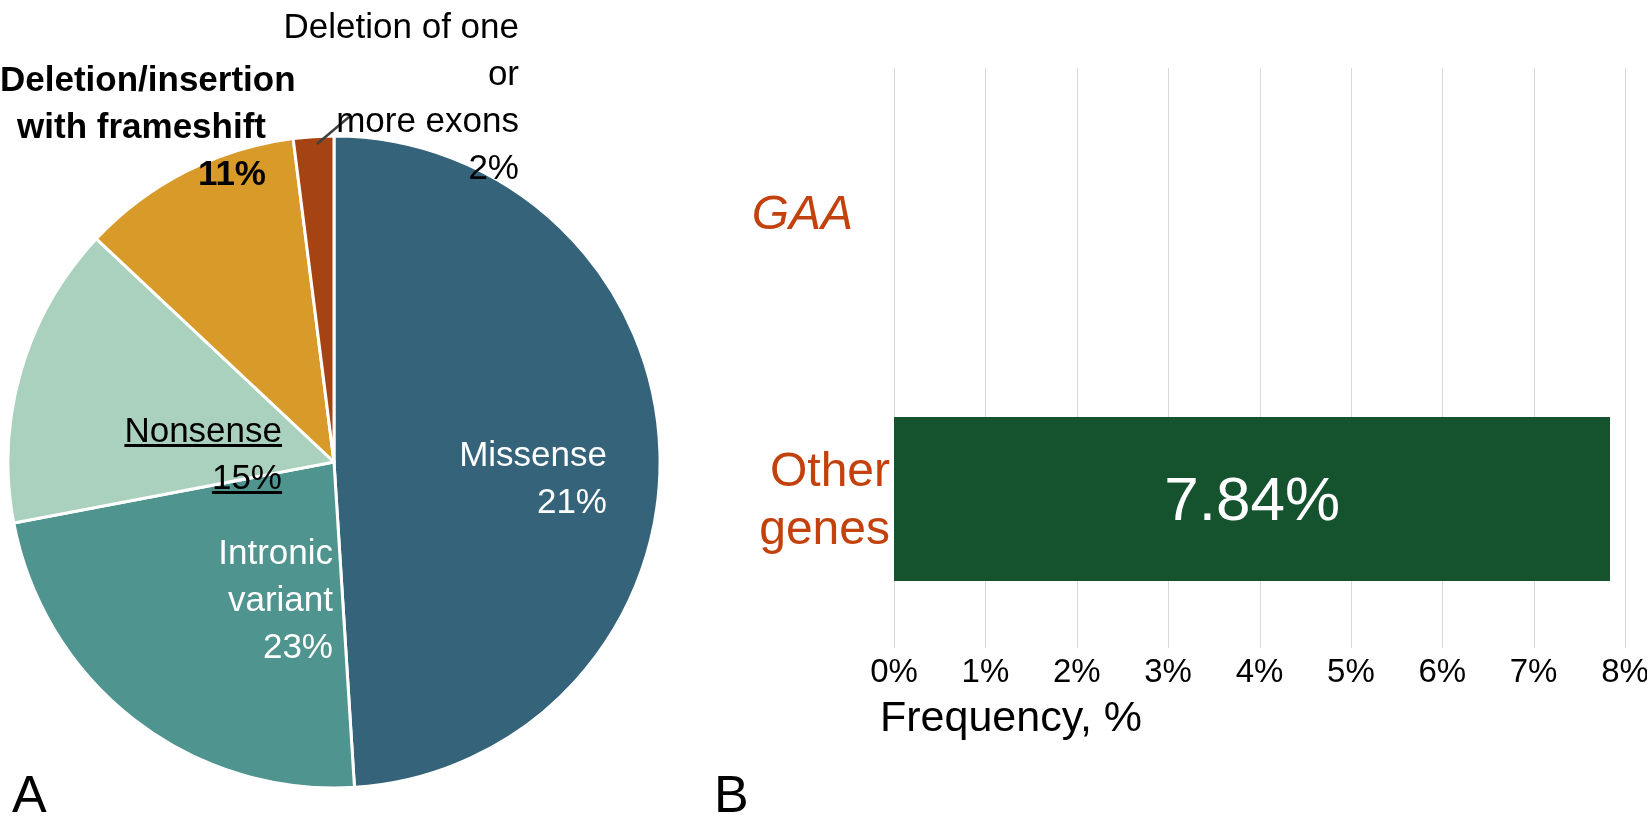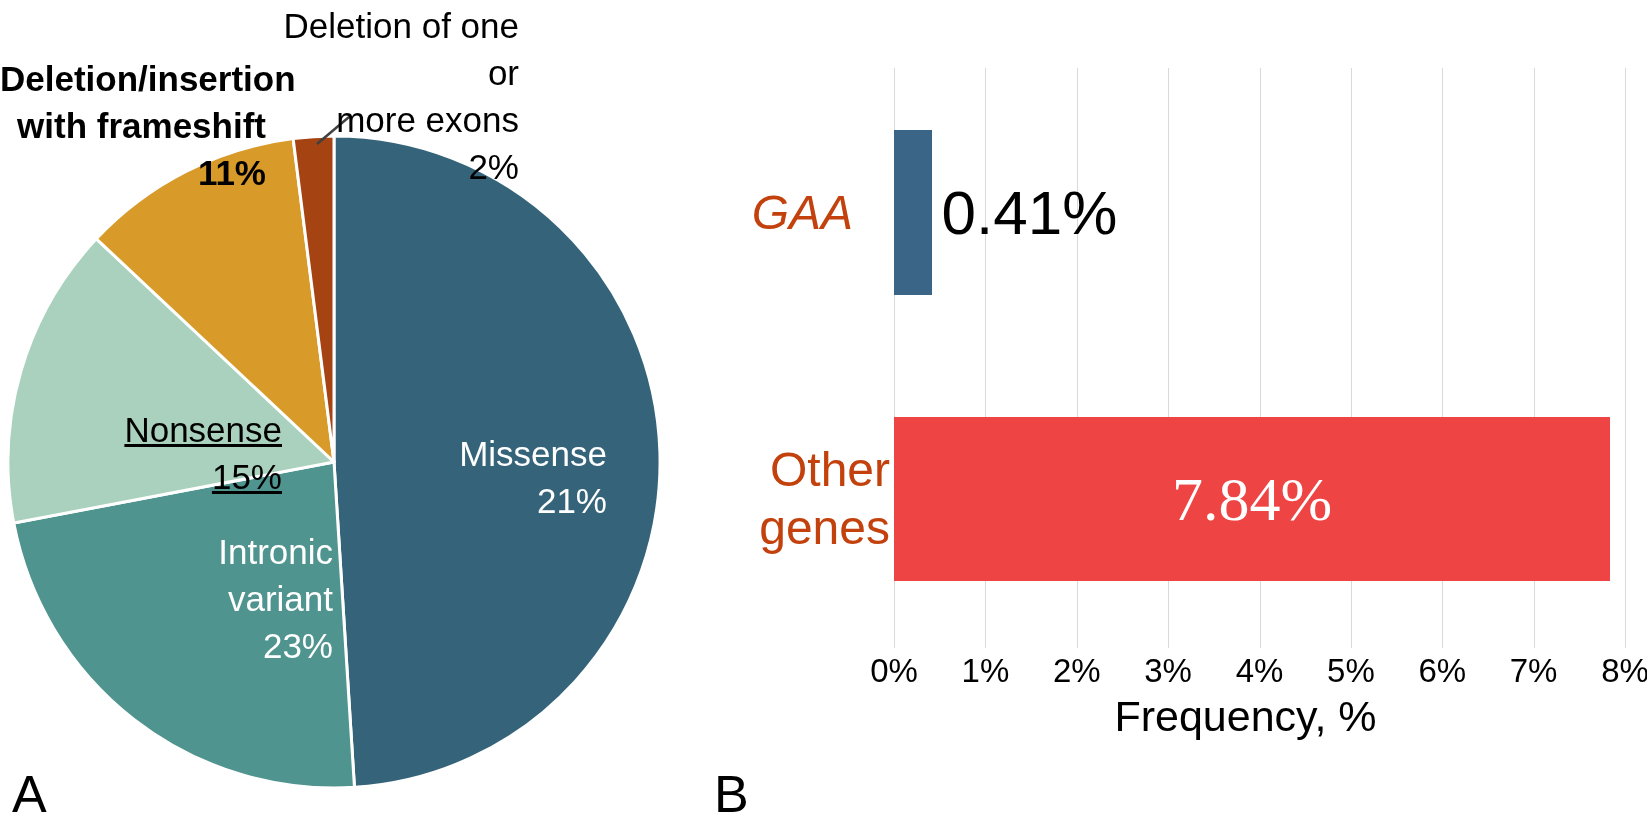--- a/index.html
+++ b/index.html
@@ -26,21 +26,21 @@
   .bar{background:#3a6586;height:100%;display:flex;align-items:center;justify-content:center;}
   .value-label{font-size:62px;line-height:62px;white-space:nowrap;}
   .value-label.outside{color:#000;margin-left:10px;}
   .value-label.inside{color:#fff;}
   .cat-label{position:absolute;white-space:pre-line;font-size:48px;line-height:58px;color:#c2410c;}
   #cat-gaa{left:653px;top:184px;width:200px;text-align:right;font-style:italic;}
   #cat-other{left:650px;top:441px;width:240px;text-align:right;}
   #ticks{position:absolute;left:894px;top:652px;width:731px;height:42px;}
   .tick-label{position:absolute;top:0;width:90px;text-align:center;font-size:33px;color:#000;}
   #x-axis-title{
-    position:absolute;left:880px;top:692px;width:731px;text-align:center;
+    position:absolute;left:880px;top:692px;width:731px;
     font-size:43px;color:#000;
   }
 </style>
 </head>
 <body>
 
 <div class="canvas">
 
   <div>
     <svg id="pie-svg" viewBox="0 0 664 664">
@@ -71,26 +71,22 @@
 
     <div class="pie-label black" style="left:249px;top:2px;width:270px;">Deletion of one or
 more exons
 2%</div>
 
     <div class="panel-letter" style="left:12px;top:768px;">A</div>
   </div>
 
   <div>
     <div id="plot-area">
-      <div class="bar-row" style="top:62px;height:165px;">
-        <div class="bar" id="bar-0" style="width: 37.5px; background: rgb(58, 101, 134);"></div>
-        <div class="value-label outside">0.41%</div>
-      </div>
       <div class="bar-row" style="top:349px;height:164px;">
-        <div class="bar" id="bar-1" style="width: 716.4px; background: #ef4444; font-family: Liberation Serif, serif;">
+        <div class="bar" id="bar-1" style="width: 716.4px; background: #14532d;">
           <span class="value-label inside">7.84%</span>
         </div>
       </div>
     <div class="gridline" style="left: 0px; background: rgb(217, 217, 217);"></div>
         <div class="gridline" style="left: 91.4px; background: rgb(217, 217, 217);"></div>
         <div class="gridline" style="left: 182.8px; background: rgb(217, 217, 217);"></div>
         <div class="gridline" style="left: 274.1px; background: rgb(217, 217, 217);"></div>
         <div class="gridline" style="left: 365.5px; background: rgb(217, 217, 217);"></div>
         <div class="gridline" style="left: 456.9px; background: rgb(217, 217, 217);"></div>
         <div class="gridline" style="left: 548.3px; background: rgb(217, 217, 217);"></div>

